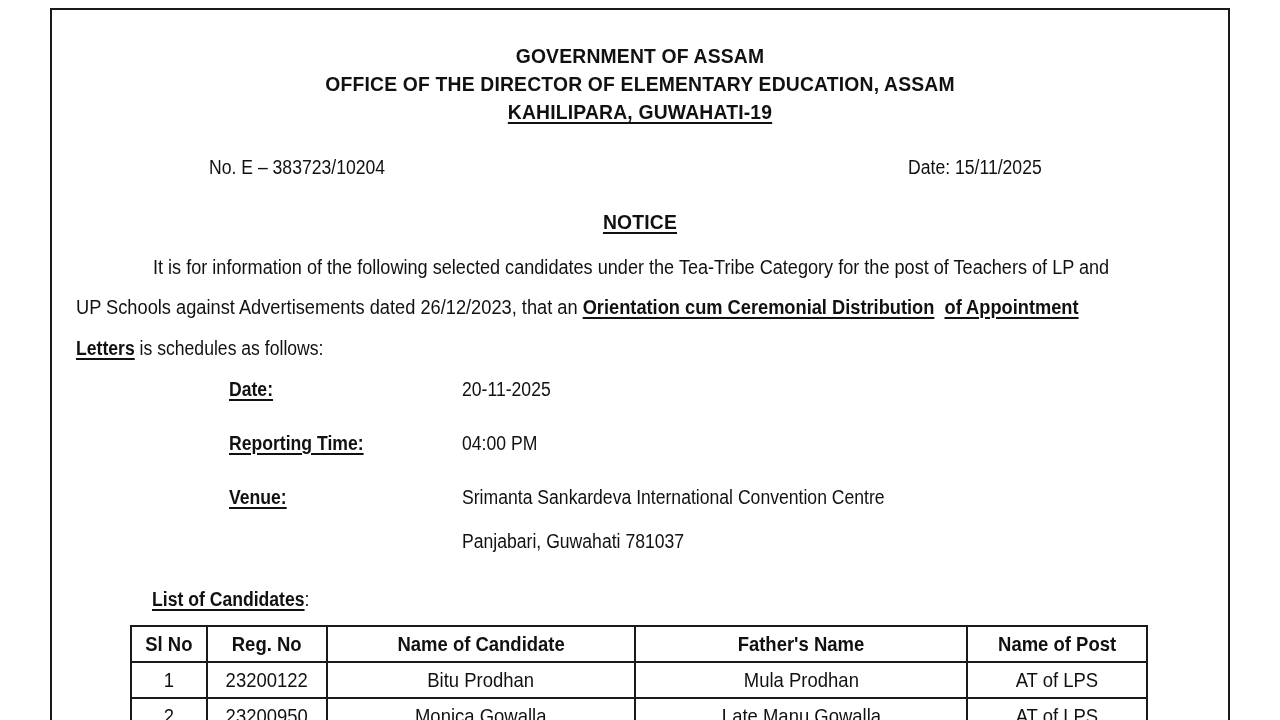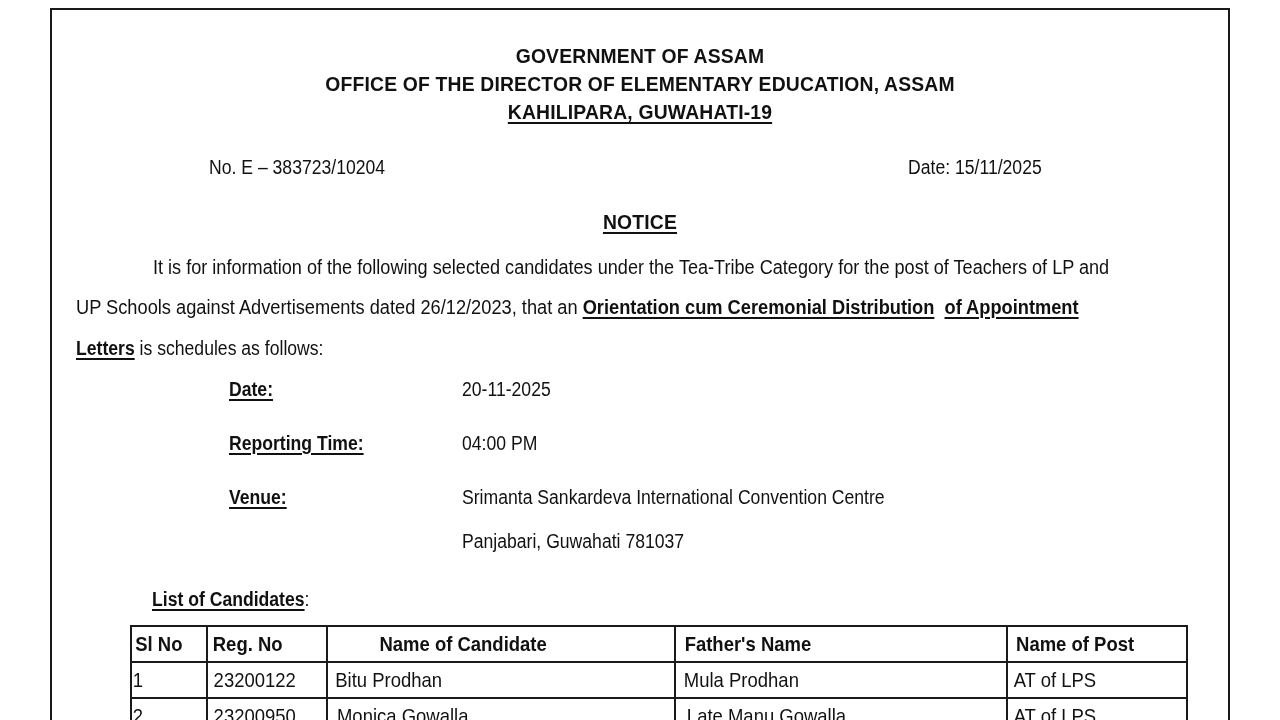--- a/index.html
+++ b/index.html
@@ -15,21 +15,21 @@
   .t { position: absolute; white-space: nowrap; }
   .hdr { left: 0; width: 1280px; text-align: center; font-weight: bold; font-size: 21px; letter-spacing: 0.2px; transform: scaleX(0.92); transform-origin: 640px 0; }
   .u { text-decoration: underline; text-underline-offset: 3px; text-decoration-thickness: 2px; }
   .body { font-size: 20px; transform: scaleX(0.88); transform-origin: 0 0; }
   .b { font-weight: bold; }
   table.cands {
     position: absolute; left: 130px; top: 625px; border-collapse: collapse;
     font-size: 21px;
   }
   table.cands td, table.cands th {
-    border: 2px solid #1a1a1a; text-align: left; height: 34px; padding: 0;
+    border: 2px solid #1a1a1a; text-align: center; height: 34px; padding: 0;
   }
   table.cands th { font-weight: bold; }
   .cell { display: inline-block; transform: scaleX(0.88); }
 </style>
 </head>
 <body>
 
 <div class="page"></div>
 
 <div class="t hdr" style="top:44px;">GOVERNMENT OF ASSAM</div>
@@ -59,21 +59,21 @@
 <div class="t body" style="left:462px; top:486px;">Srimanta Sankardeva International Convention Centre</div>
 <div class="t body" style="left:462px; top:530px;">Panjabari, Guwahati 781037</div>
 
 <div class="t body" style="left:152px; top:588px;"><span class="b u">List of Candidates</span><span>:</span></div>
 
 <table class="cands">
   <thead>
     <tr>
       <th style="width:74px;"><span class="cell">Sl No</span></th>
       <th style="width:118px;margin-left:48px;"><span class="cell">Reg. No</span></th>
-      <th style="width:306px;padding-left:40px;"><span class="cell">Name of Candidate</span></th>
+      <th style="width:306px;"><span class="cell">Name of Candidate</span></th>
       <th style="width:330px;margin-left:8px;"><span class="cell">Father's Name</span></th>
       <th style="width:178px;"><span class="cell">Name of Post</span></th>
     </tr>
   </thead>
   <tbody>
     <tr>
       <td><span class="cell">1</span></td>
       <td><span class="cell">23200122</span></td>
       <td><span class="cell">Bitu Prodhan</span></td>
       <td><span class="cell">Mula Prodhan</span></td>

